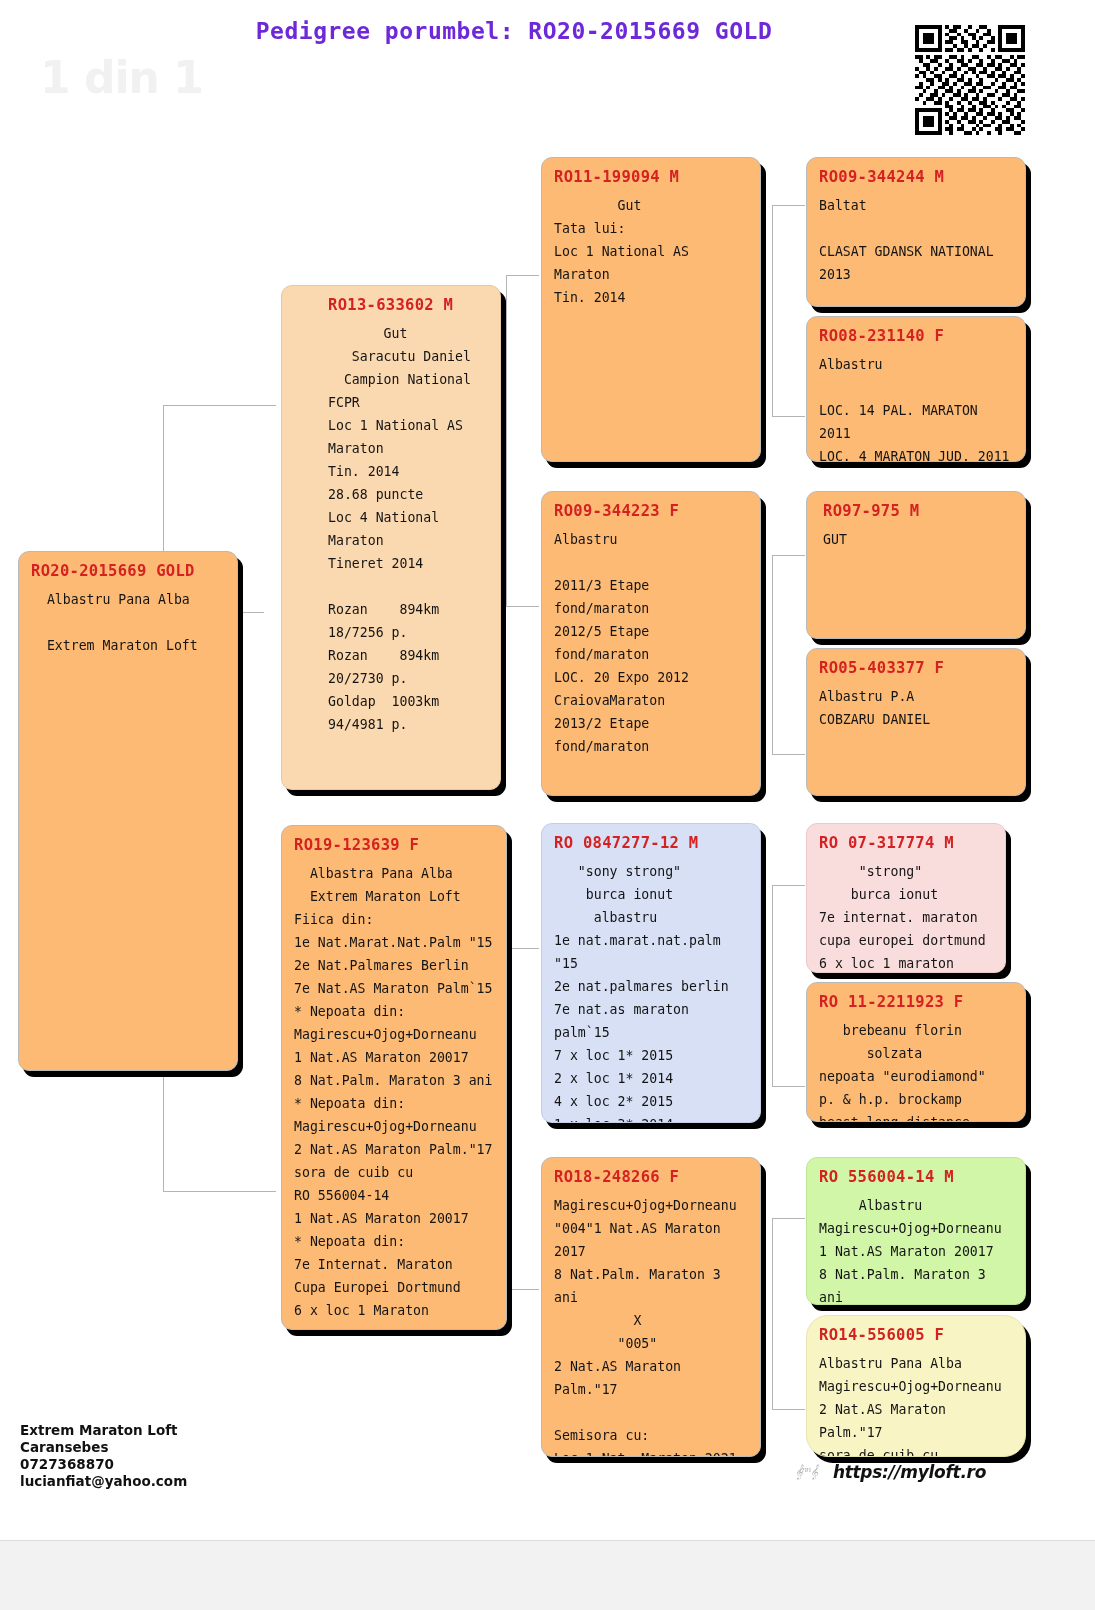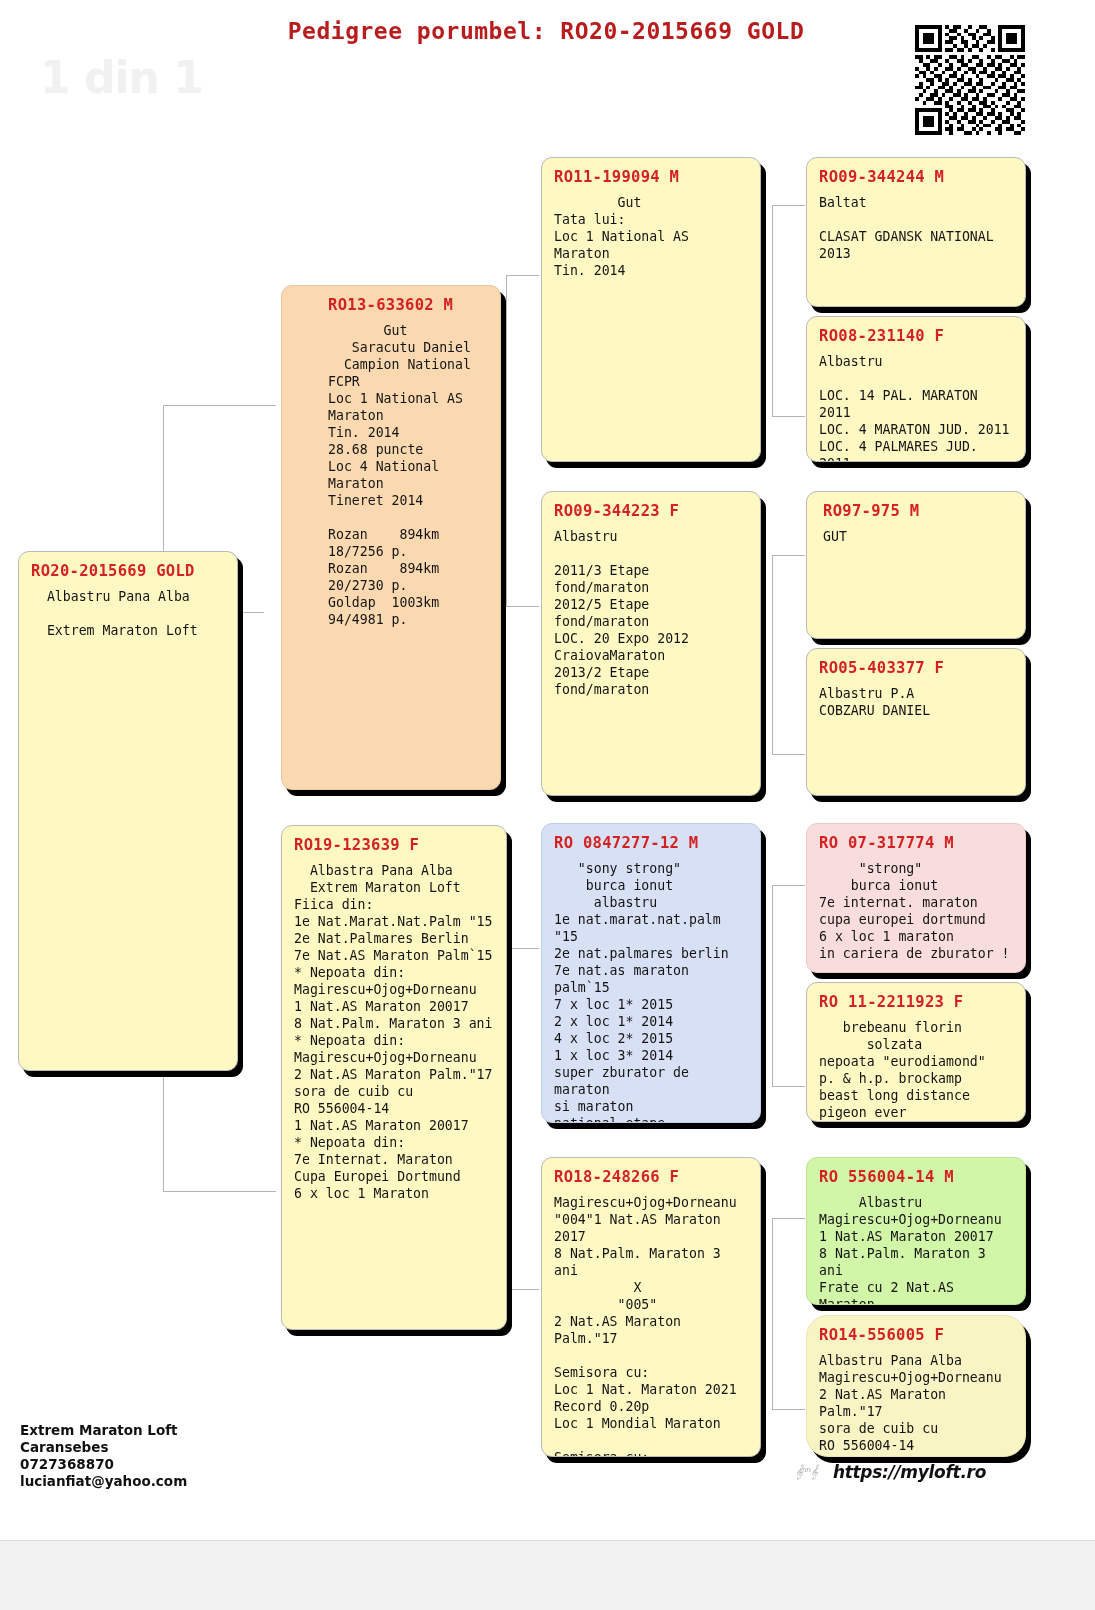--- a/index.html
+++ b/index.html
@@ -9,49 +9,49 @@
     font-family:"DejaVu Sans Mono","Liberation Mono",monospace;
     overflow:hidden;
   }
   .page{position:absolute;left:0;top:0;width:1095px;height:1540px;background:#fff;overflow:hidden;}
   .bottombar{position:absolute;left:0;top:1540px;width:1095px;height:70px;background:#f2f2f2;border-top:1px solid #dcdcdc;}
 
   
   .title{
     position:absolute;left:0;top:18px;width:1028px;text-align:center;
     font-family:"DejaVu Sans Mono","Liberation Mono",monospace;
-    font-weight:bold;font-size:23px;letter-spacing:.5px;color:#b91c1c;margin-left:32px;
+    font-weight:bold;font-size:23px;letter-spacing:.5px;color:#6d28d9;
   }
   .watermark{
     position:absolute;left:40px;top:52px;
     font-family:"DejaVu Sans","Liberation Sans",sans-serif;
     font-size:44px;font-weight:bold;color:#f1f1f1;letter-spacing:-1px;
   }
   .qr{position:absolute;left:915px;top:25px;width:110px;height:110px;}
 
   
   .node{
     position:absolute;
     box-sizing:border-box;
     border:1px solid #b9b9b9;
     border-radius:11px;
-    background:#fef9c3;
+    background:#fdba74;
     box-shadow:5px 6px 0 0 #000;
     padding:10px 12px 8px 12px;
     overflow:hidden;
   }
   .node .nid{
     font-family:"DejaVu Sans Mono","Liberation Mono",monospace;
     font-weight:bold;font-size:15.5px;color:#d42222;
     letter-spacing:.3px;
     margin-bottom:8px;white-space:nowrap;
   }
   .node .body{
     font-family:"DejaVu Sans Mono","Liberation Mono",monospace;
-    font-size:13.2px;line-height:17px;color:#141414;
+    font-size:13.2px;line-height:23px;color:#141414;
     white-space:pre-wrap;
   }
   .c-orange{background:#fbd9b0;border-color:#e7c79f;padding-left:46px;}
   .c-blue{background:#d7e0f4;border-color:#c3cde7;}
   .c-pink{background:#f9dcdc;border-color:#edc9c9;}
   .c-green{background:#d2f6a8;border-color:#c0e596;}
   .c-yellow{background:#f8f4c3;border-color:#e8e4b2;border-radius:22px;}
 
   
   .lnk{position:absolute;background:transparent;border-color:#b4b4b4;border-style:solid;border-width:0;}
@@ -446,21 +446,21 @@
     <div class="nid">RO97-975 M</div>
     <div class="body">GUT</div>
   </div>
 
   <div class="node" style="left:806px;top:648px;width:220px;height:148px;">
     <div class="nid">RO05-403377 F</div>
     <div class="body">Albastru P.A
 COBZARU DANIEL</div>
   </div>
 
-  <div class="node c-pink" style="left:806px;top:823px;width:220px;height:150px;">
+  <div class="node c-pink" style="left:806px;top:823px;width:200px;height:150px;">
     <div class="nid">RO 07-317774 M</div>
     <div class="body">     "strong"
     burca ionut
 7e internat. maraton
 cupa europei dortmund
 6 x loc 1 maraton
 in cariera de zburator !</div>
   </div>
 
   <div class="node" style="left:806px;top:982px;width:220px;height:140px;">

